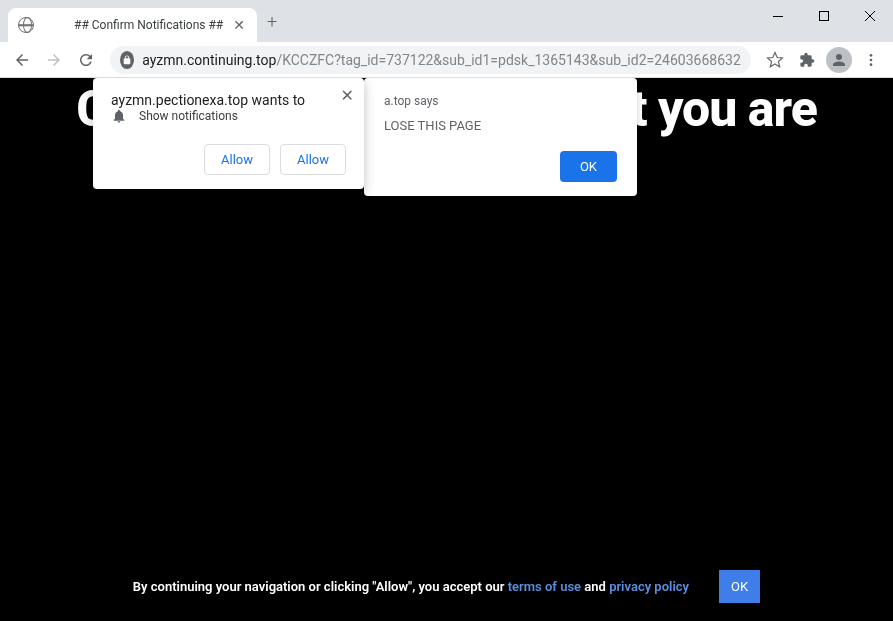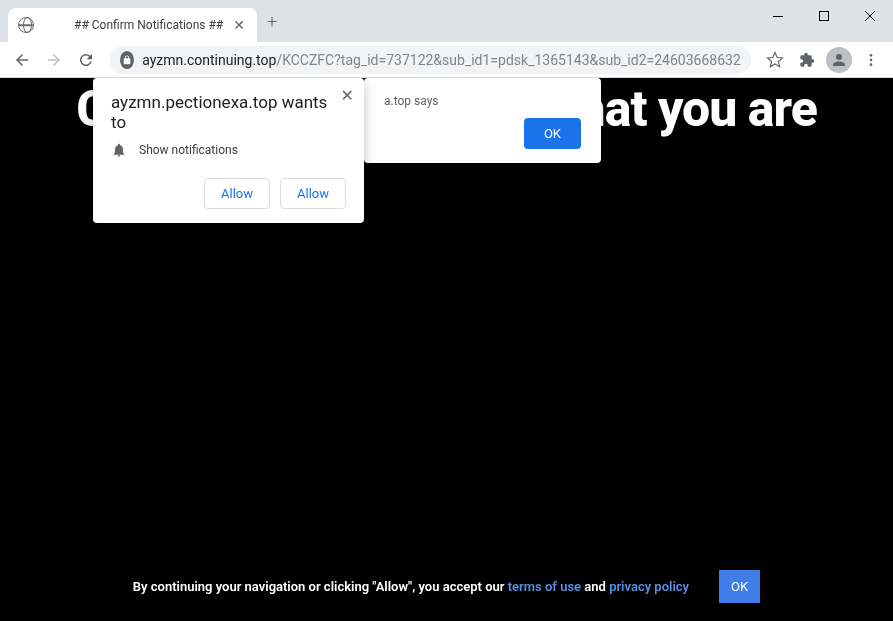--- a/index.html
+++ b/index.html
@@ -180,21 +180,21 @@
       white-space: nowrap;
       position: absolute;
       top: 2px;
       width: 100%;
       left: 0;
     }
     .js-alert {
       position: absolute;
       top: 0;
       left: 364px;
-      width: 237px;
+      width: 273px;
       background: #fff;
       border-radius: 4px;
       padding: 16px 20px 14px 20px;
       box-shadow: 0 2px 6px rgba(0,0,0,0.2);
     }
     .js-alert-title {
       font-size: 12px;
       color: #5f6368;
       margin-bottom: 10px;
     }
@@ -228,23 +228,23 @@
     }
     .notif-close {
       position: absolute;
       top: 8px;
       right: 10px;
       color: #5f6368;
       font-size: 16px;
       cursor: pointer;
     }
     .notif-title {
-      font-size: 17px;
+      font-size: 14px;
       color: #202124;
-      margin-bottom: 10px;
+      margin-bottom: 0;
     }
     .notif-row {
       display: flex;
       align-items: center;
       gap: 12px;
       margin-bottom: 20px;
     }
     .bell-icon {
       width: 16px;
       height: 16px;
@@ -377,20 +377,21 @@
         <circle cx="12" cy="19" r="2" fill="#5f6368"></circle>
       </svg>
   </div>
 </div>
 
 <div class="content">
   <div class="big-text">Click Allow to confirm that you are</div>
 
   <div class="js-alert">
     <div class="js-alert-title">a.top says</div>
+    <div class="js-alert-msg">LOSE THIS PAGE</div>
     <div class="js-alert-btns">
       <button class="btn-blue">OK</button>
     </div>
   </div>
 
   <div class="notif-prompt">
     <span class="notif-close">✕</span>
     <div class="notif-title">ayzmn.pectionexa.top wants to</div>
     <div class="notif-row">
       <span class="bell-icon">

